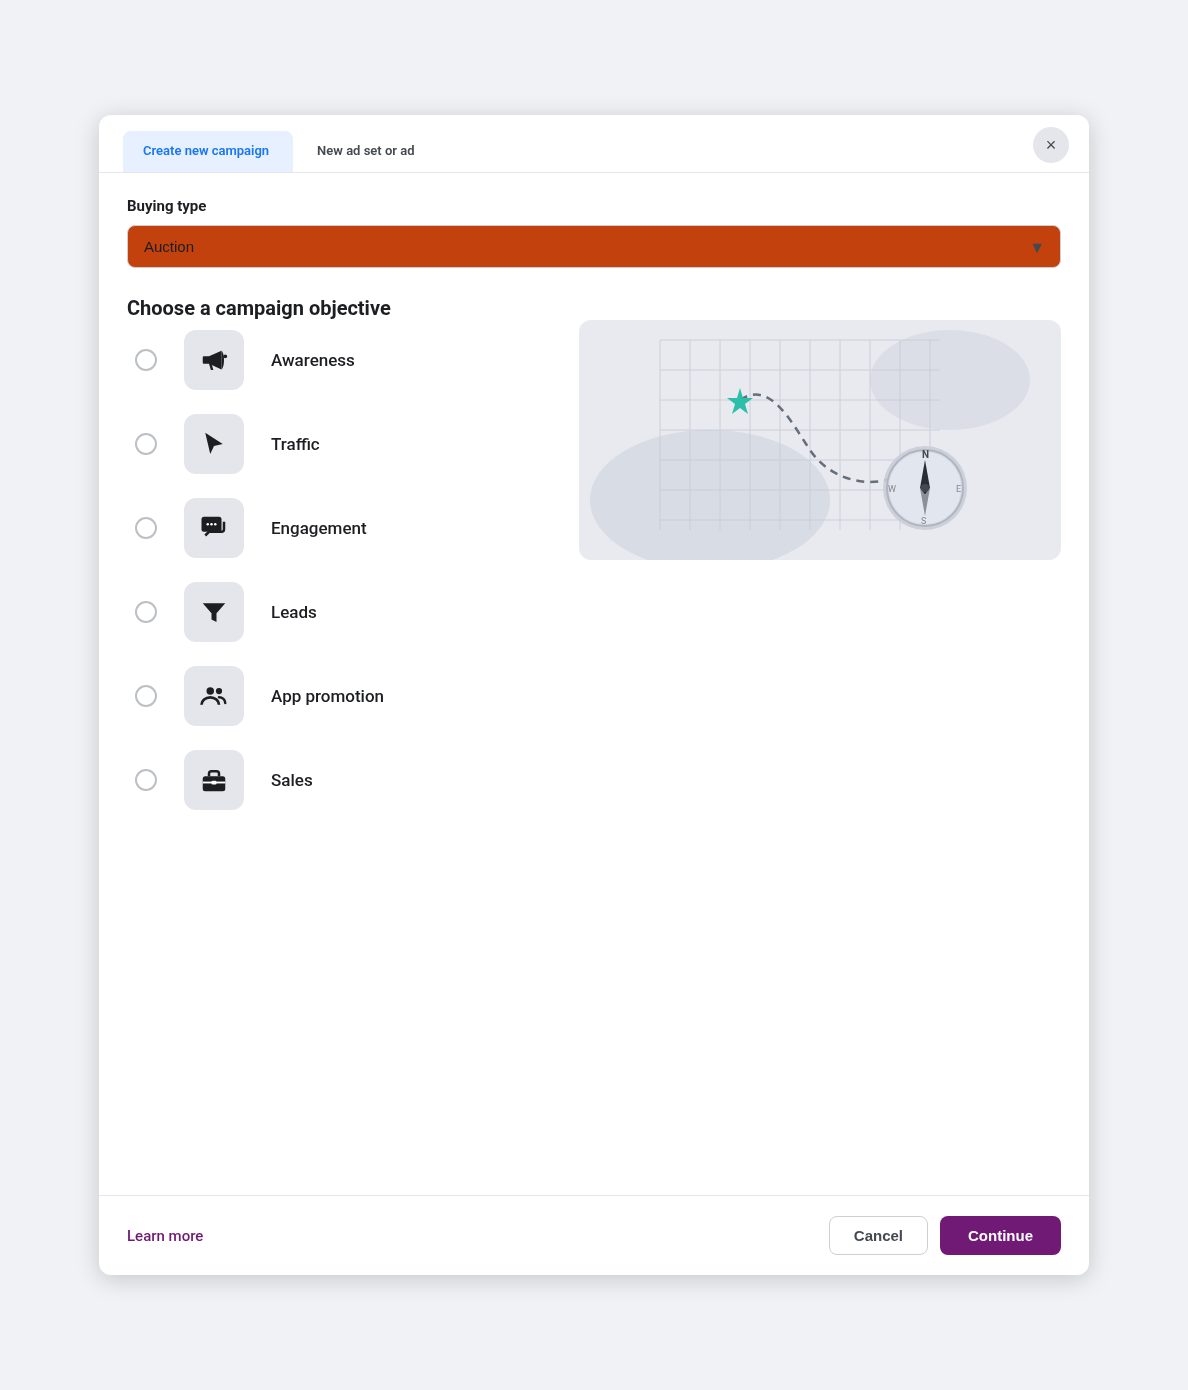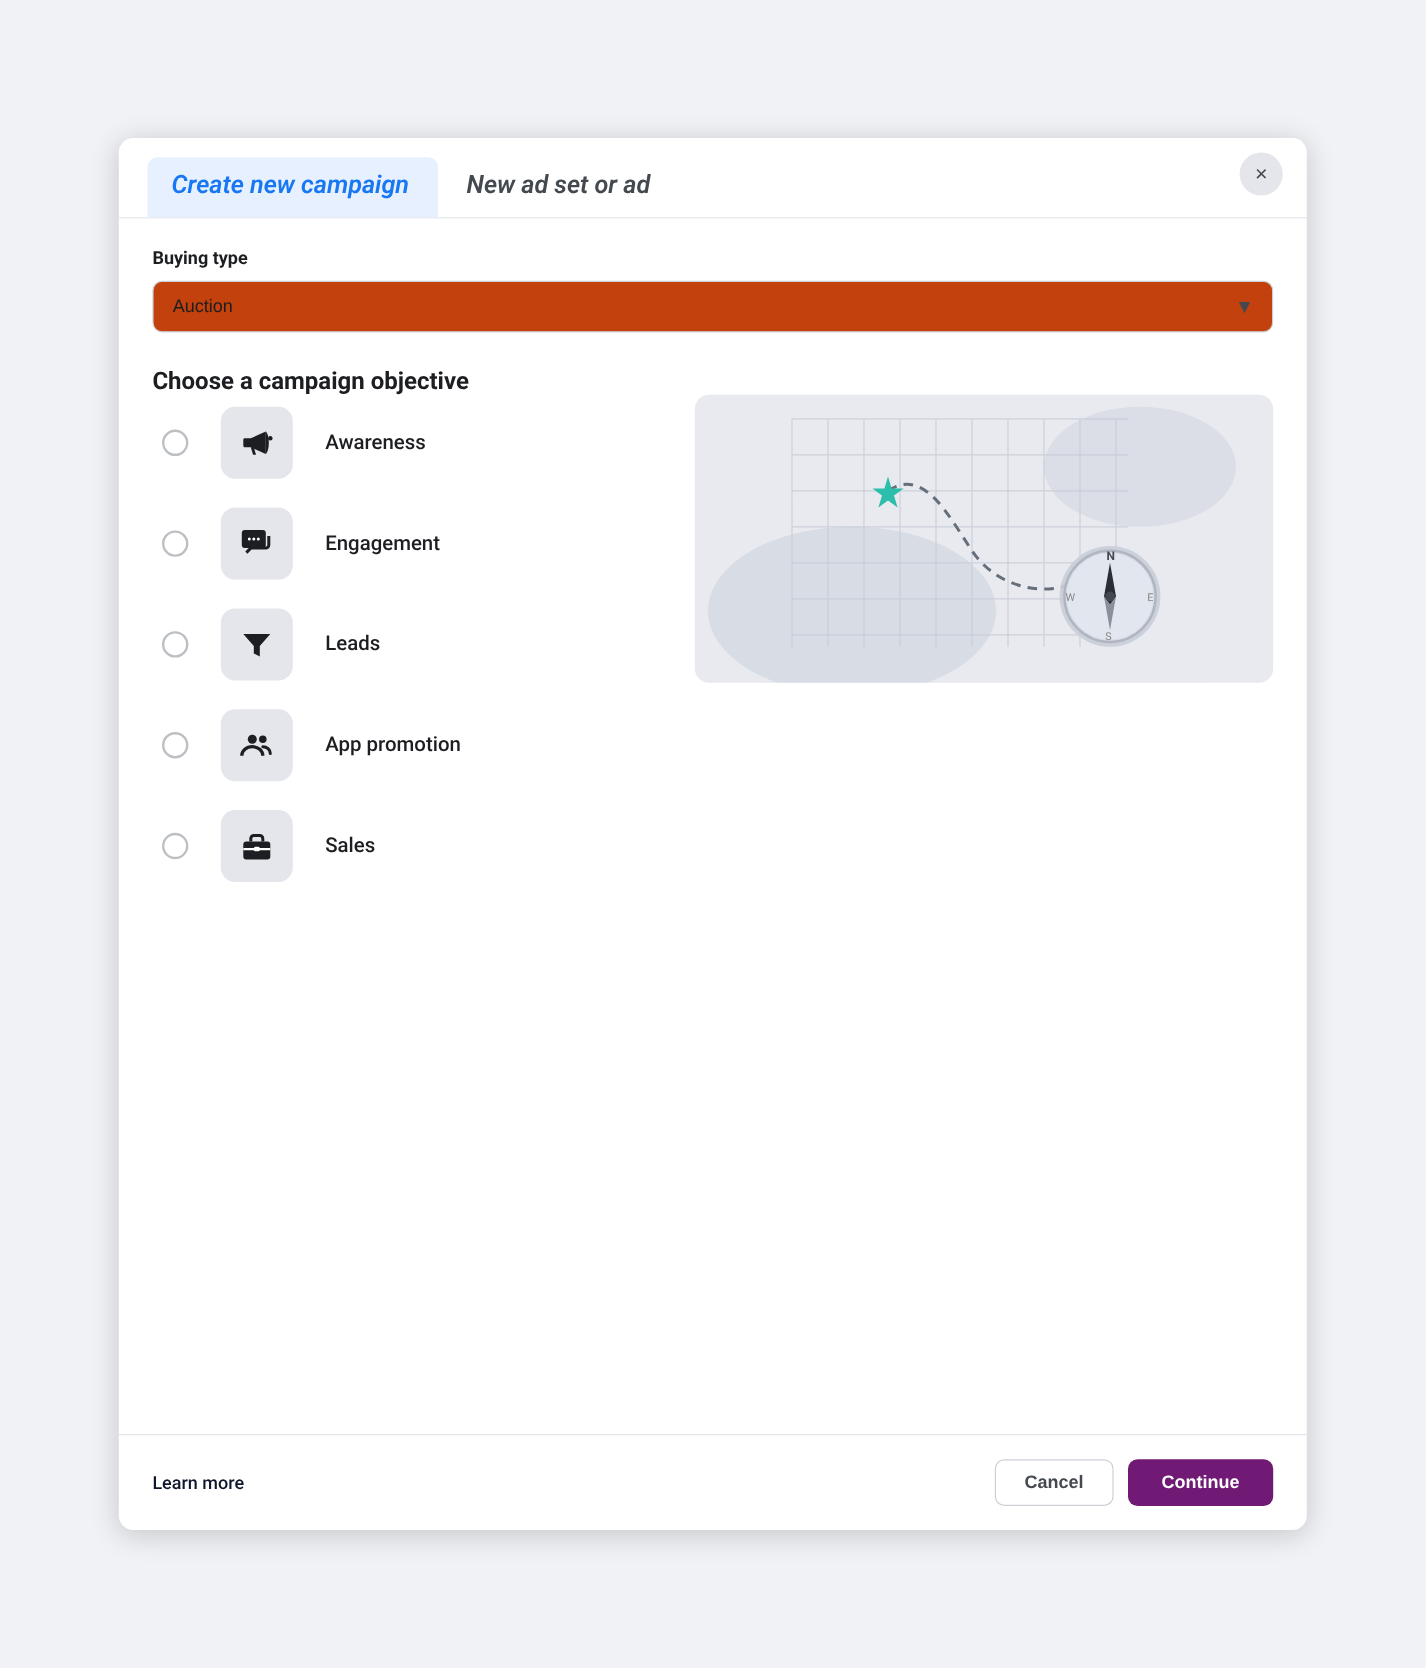--- a/index.html
+++ b/index.html
@@ -25,26 +25,25 @@
     
     .modal-header {
       display: flex;
       align-items: center;
       padding: 16px 24px 0 24px;
       border-bottom: 1px solid #e4e6eb;
       position: relative;
     }
     .tab {
       padding: 12px 24px 14px 20px;
-      font-size: 21px;
+      font-size: 13px;
       font-weight: 600;
       cursor: pointer;
       border-radius: 8px 8px 0 0;
       margin-right: 4px;
-      font-style: italic;
     }
     .tab-active {
       background: #e7f0ff;
       color: #1877f2;
     }
     .tab-inactive {
       color: #444950;
       background: none;
     }
     .close-btn {
@@ -179,21 +178,21 @@
     
     .modal-footer {
       display: flex;
       align-items: center;
       justify-content: space-between;
       padding: 20px 28px;
       border-top: 1px solid #e4e6eb;
     }
     .learn-more-link {
       font-size: 15px;
-      color: #0f172a;
+      color: #701a75;
       text-decoration: none;
       font-weight: 500;
     }
     .footer-buttons {
       display: flex;
       gap: 12px;
     }
     .btn-cancel {
       padding: 10px 24px;
       font-size: 15px;
@@ -257,20 +256,29 @@
             <svg viewBox="0 0 24 24" fill="none">
               <path d="M18 4.5C18 4.5 20 6 20 12C20 18 18 19.5 18 19.5V4.5Z" fill="#1c1e21"></path>
               <path d="M4 9H8L18 4.5V19.5L8 15H4C3.44772 15 3 14.5523 3 14V10C3 9.44772 3.44772 9 4 9Z" fill="#1c1e21"></path>
               <path d="M8 15L9.5 20H11.5L10 15H8Z" fill="#1c1e21"></path>
               <circle cx="21" cy="9" r="1.5" fill="#1c1e21"></circle>
             </svg>
           </div>
           <span class="objective-label">Awareness</span>
         </div>
 
+        <div class="objective-item">
+          <div class="radio-circle"></div>
+          <div class="icon-box">
+            <svg viewBox="0 0 24 24" fill="none">
+              <path d="M5 3L19 12L12 13.5L9 20L5 3Z" fill="#1c1e21"></path>
+            </svg>
+          </div>
+          <span class="objective-label">Traffic</span>
+        </div>
 
         <div class="objective-item">
           <div class="radio-circle"></div>
           <div class="icon-box">
             <svg viewBox="0 0 24 24" fill="none">
               <rect x="2" y="3" width="16" height="12" rx="2" fill="#1c1e21"></rect>
               <path d="M5 18L8 15H18C19.1046 15 20 14.1046 20 13V7" stroke="#1c1e21" stroke-width="2" fill="none"></path>
               <circle cx="7" cy="9" r="1" fill="white"></circle>
               <circle cx="10" cy="9" r="1" fill="white"></circle>
               <circle cx="13" cy="9" r="1" fill="white"></circle>

